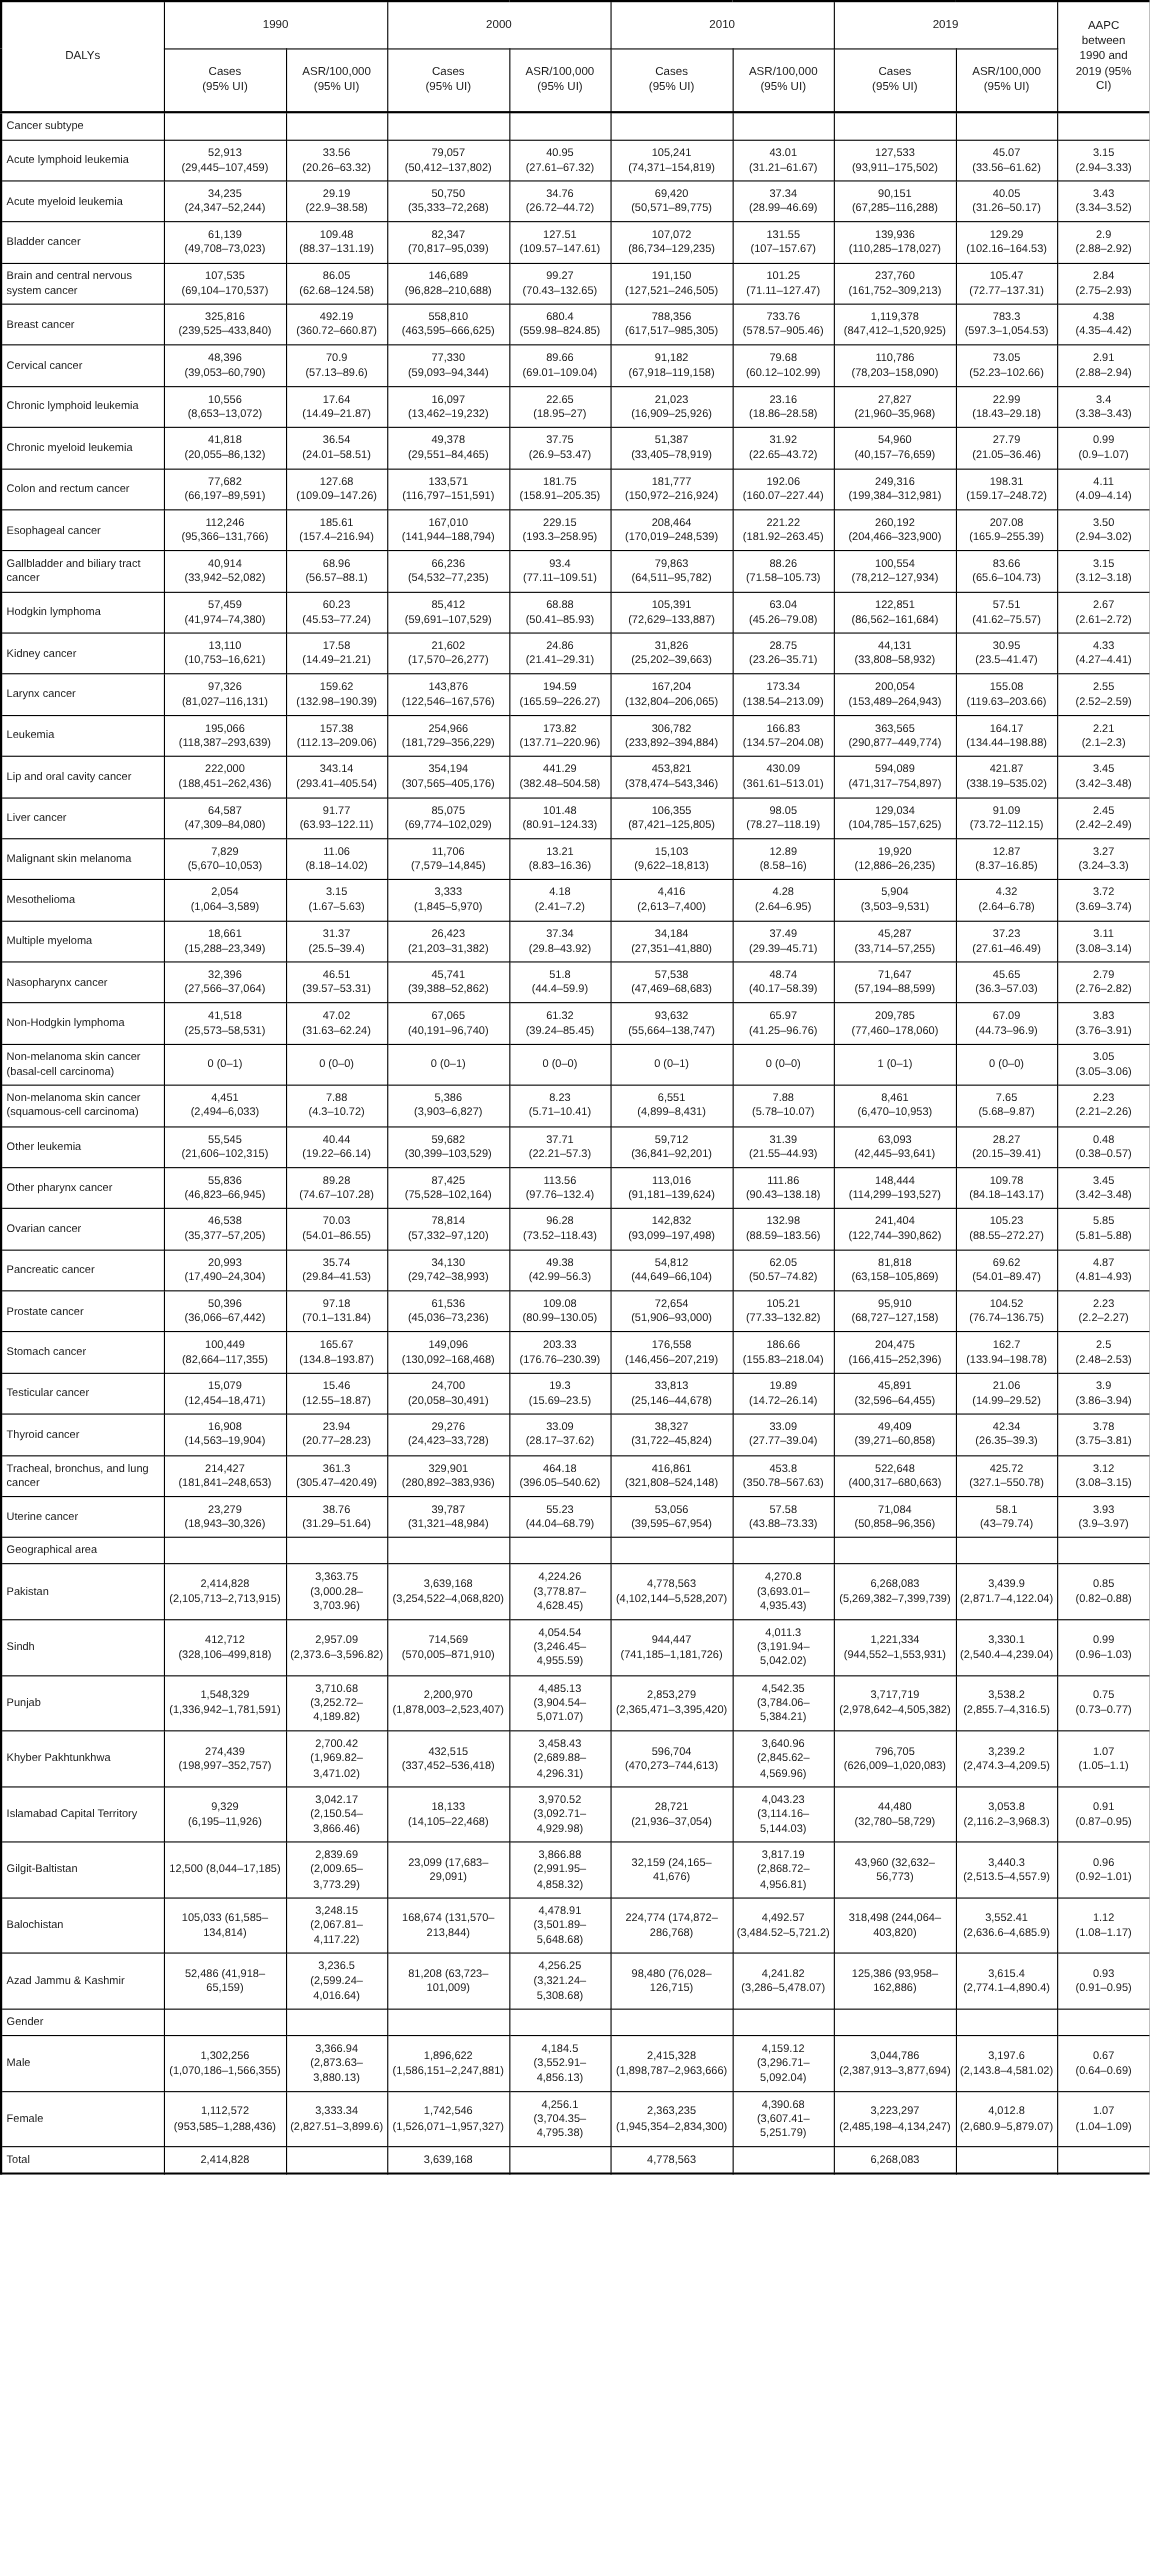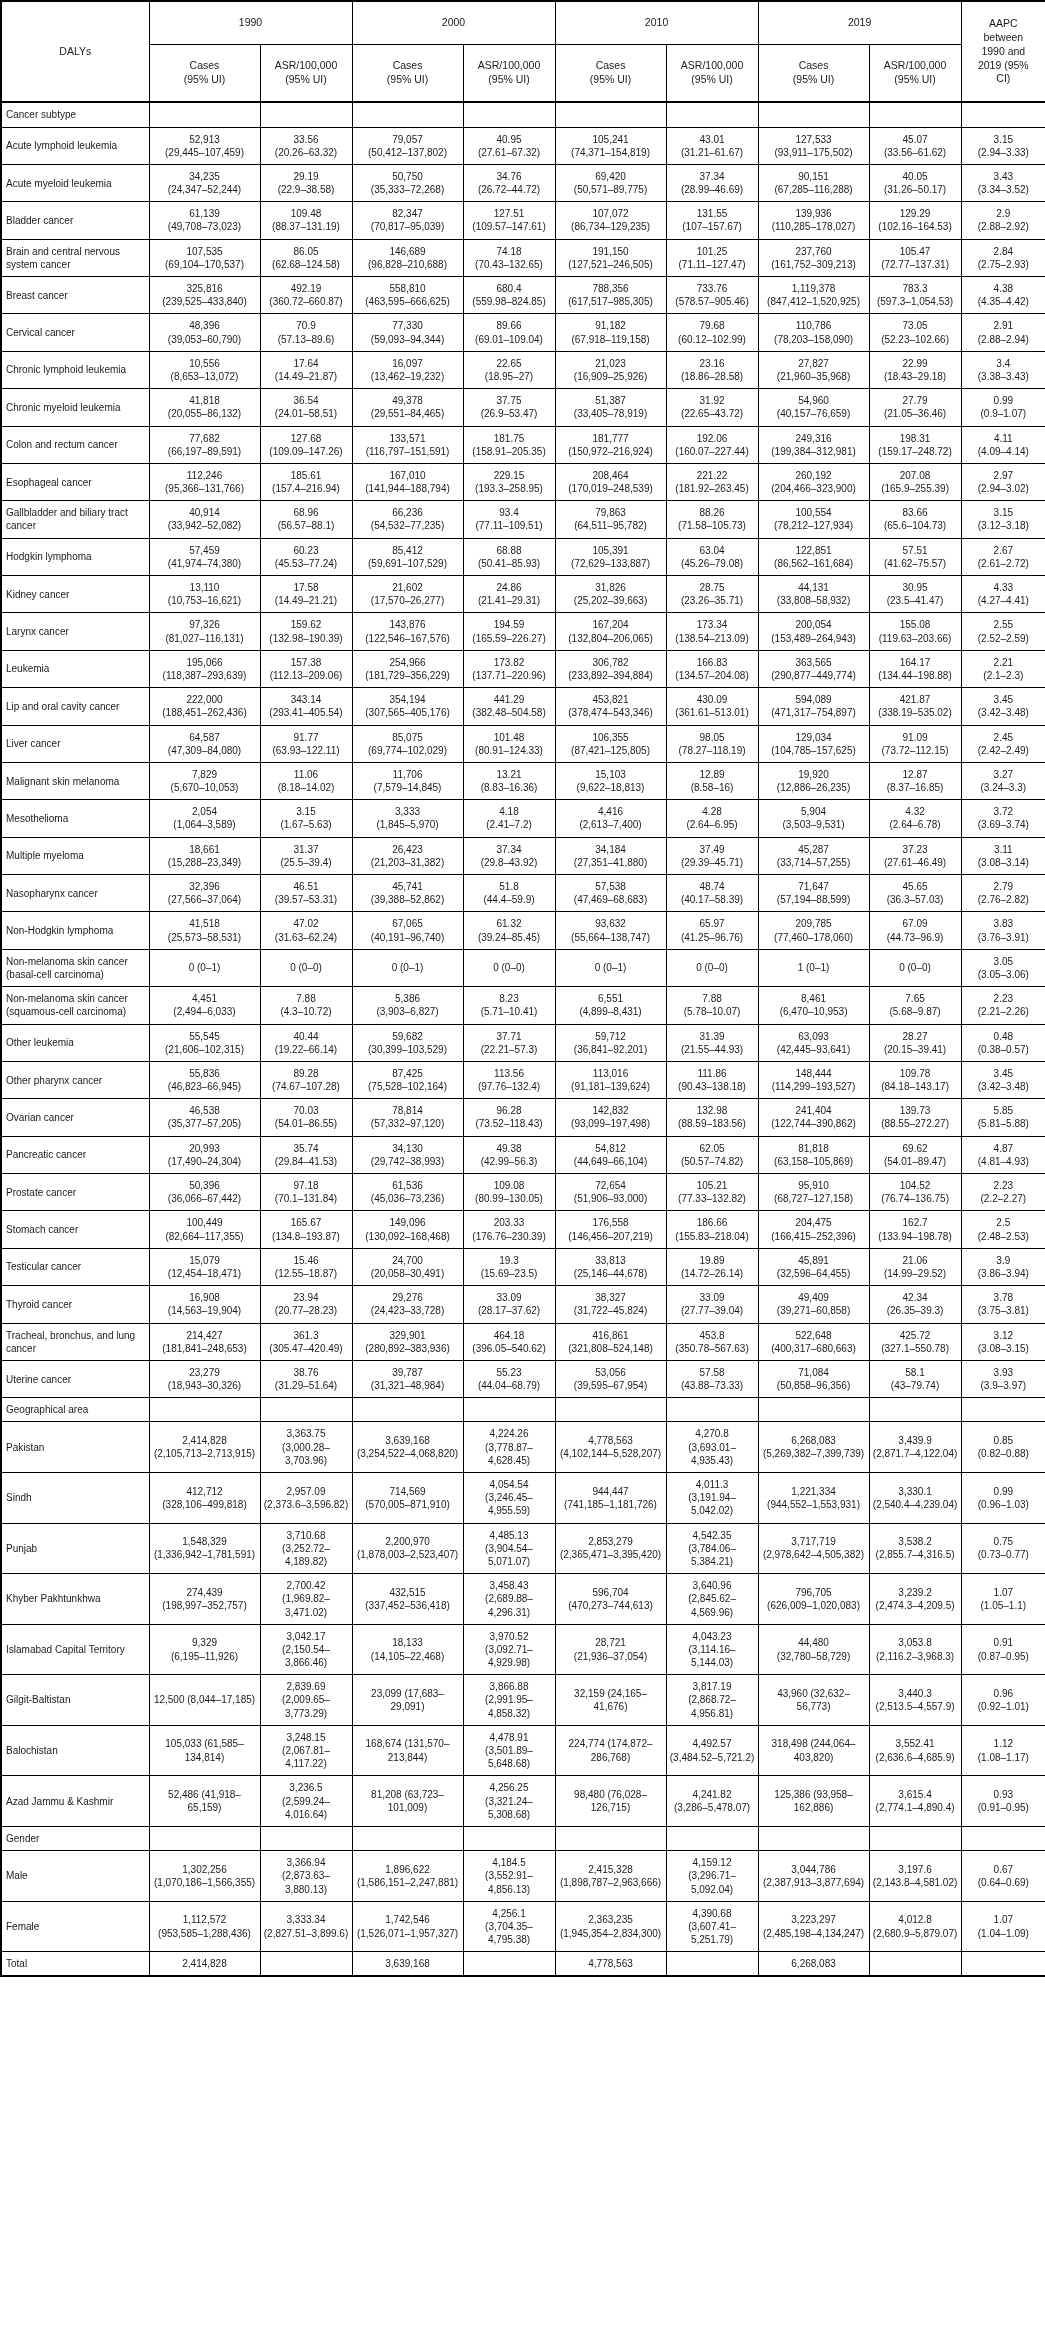--- a/index.html
+++ b/index.html
@@ -162,21 +162,21 @@
 (2.88–2.92)</td>
       </tr>
       <tr data-name="table-row">
         <td class="label-cell" data-name="row-label">Brain and central nervous system cancer</td>
         <td class="num-cell" data-name="data-cell">107,535
 (69,104–170,537)</td>
         <td class="num-cell" data-name="data-cell">86.05
 (62.68–124.58)</td>
         <td class="num-cell" data-name="data-cell">146,689
 (96,828–210,688)</td>
-        <td class="num-cell" data-name="data-cell">74.18
+        <td class="num-cell" data-name="data-cell">99.27
 (70.43–132.65)</td>
         <td class="num-cell" data-name="data-cell">191,150
 (127,521–246,505)</td>
         <td class="num-cell" data-name="data-cell">101.25
 (71.11–127.47)</td>
         <td class="num-cell" data-name="data-cell">237,760
 (161,752–309,213)</td>
         <td class="num-cell" data-name="data-cell">105.47
 (72.77–137.31)</td>
         <td class="num-cell" data-name="data-cell">2.84
@@ -298,21 +298,21 @@
         <td class="num-cell" data-name="data-cell">229.15
 (193.3–258.95)</td>
         <td class="num-cell" data-name="data-cell">208,464
 (170,019–248,539)</td>
         <td class="num-cell" data-name="data-cell">221.22
 (181.92–263.45)</td>
         <td class="num-cell" data-name="data-cell">260,192
 (204,466–323,900)</td>
         <td class="num-cell" data-name="data-cell">207.08
 (165.9–255.39)</td>
-        <td class="num-cell" data-name="data-cell">2.97
+        <td class="num-cell" data-name="data-cell">3.50
 (2.94–3.02)</td>
       </tr>
       <tr data-name="table-row">
         <td class="label-cell" data-name="row-label">Gallbladder and biliary tract cancer</td>
         <td class="num-cell" data-name="data-cell">40,914
 (33,942–52,082)</td>
         <td class="num-cell" data-name="data-cell">68.96
 (56.57–88.1)</td>
         <td class="num-cell" data-name="data-cell">66,236
 (54,532–77,235)</td>
@@ -645,21 +645,21 @@
         <td class="num-cell" data-name="data-cell">78,814
 (57,332–97,120)</td>
         <td class="num-cell" data-name="data-cell">96.28
 (73.52–118.43)</td>
         <td class="num-cell" data-name="data-cell">142,832
 (93,099–197,498)</td>
         <td class="num-cell" data-name="data-cell">132.98
 (88.59–183.56)</td>
         <td class="num-cell" data-name="data-cell">241,404
 (122,744–390,862)</td>
-        <td class="num-cell" data-name="data-cell">139.73
+        <td class="num-cell" data-name="data-cell">105.23
 (88.55–272.27)</td>
         <td class="num-cell" data-name="data-cell">5.85
 (5.81–5.88)</td>
       </tr>
       <tr data-name="table-row">
         <td class="label-cell" data-name="row-label">Pancreatic cancer</td>
         <td class="num-cell" data-name="data-cell">20,993
 (17,490–24,304)</td>
         <td class="num-cell" data-name="data-cell">35.74
 (29.84–41.53)</td>

